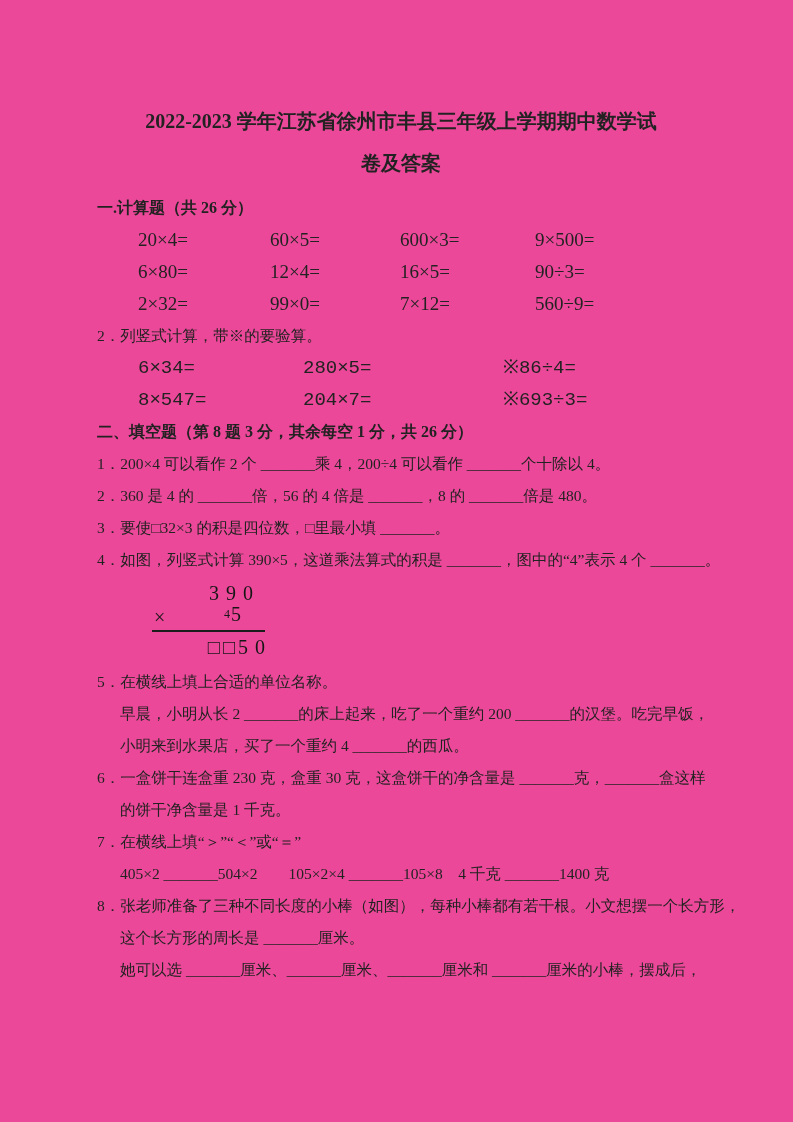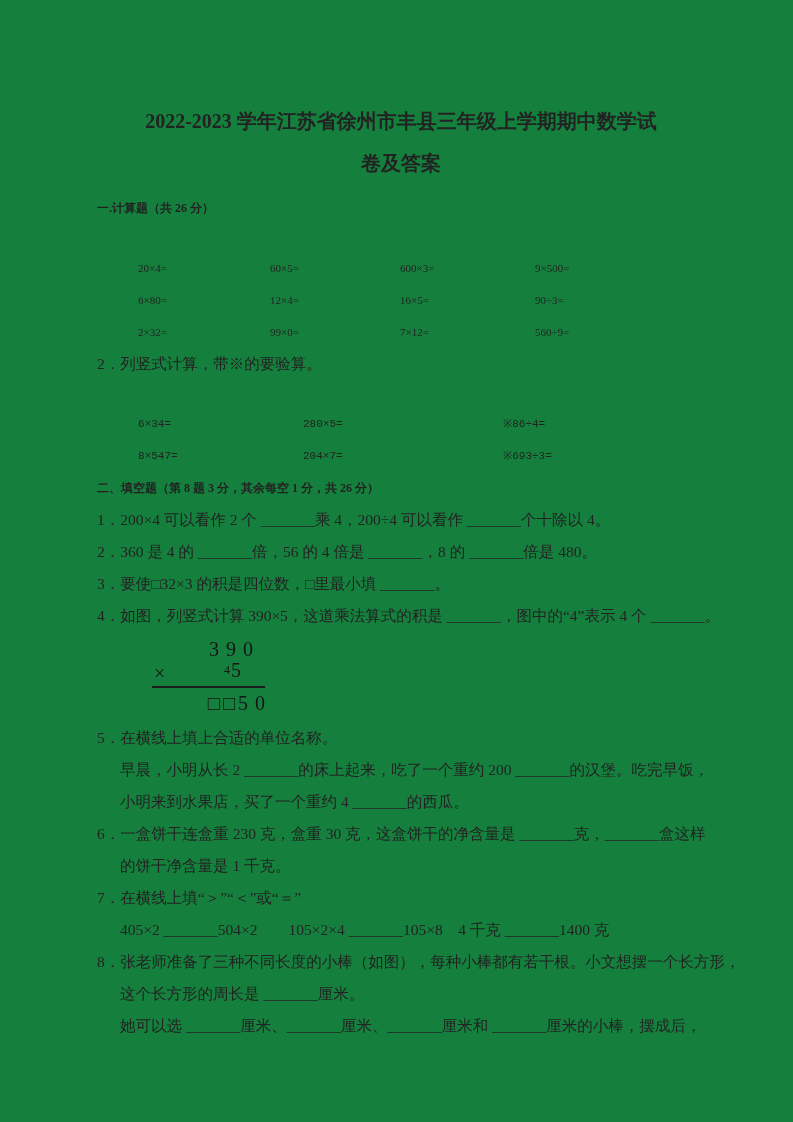--- a/index.html
+++ b/index.html
@@ -1,55 +1,54 @@
 <!DOCTYPE html>
 <html><head>
 <meta charset="utf-8">
 <style>
   html, body { margin: 0; padding: 0; background: #ffffff; }
   .page {
     position: relative;
     width: 793px;
     height: 1122px;
     margin: 0 auto;
-    background: #15803d;
+    background: #ec4899;
     color: #222222;
     font-family: "Liberation Serif", "DejaVu Serif", serif;
     box-sizing: border-box;
     padding: 100px 88px 0 97px;
     overflow: hidden;
   }
   .title {
     font-size: 20px;
     font-weight: bold;
     text-align: center;
     line-height: 42px;
     margin: 0 0 8px 0;
     white-space: nowrap;
   }
   .tline { display: block; }
   .heading {
-    font-size: 12px;
+    font-size: 16px;
     font-weight: bold;
     line-height: 32px;
     white-space: nowrap;
   }
   .line {
     font-size: 15.5px;
     line-height: 32px;
     white-space: nowrap;
   }
   .cont { margin-left: 23px; }
   .gap-top { margin-top: 0; }
   .calc-grid {
     display: grid;
     padding-left: 41px;
-    font-size: 11px;
+    font-size: 19px;
     line-height: 32px;
-    margin-top: 28px;
   }
   .grid4 { grid-template-columns: 132px 130px 135px auto; }
   .grid3 { grid-template-columns: 165px 200px auto; font-family: Liberation Mono, monospace; }
   .cell { white-space: nowrap; }
   
   .mult {
     width: 113px;
     margin: 4px 0 6px 55px;
     font-size: 20px;
     color: #161616;

